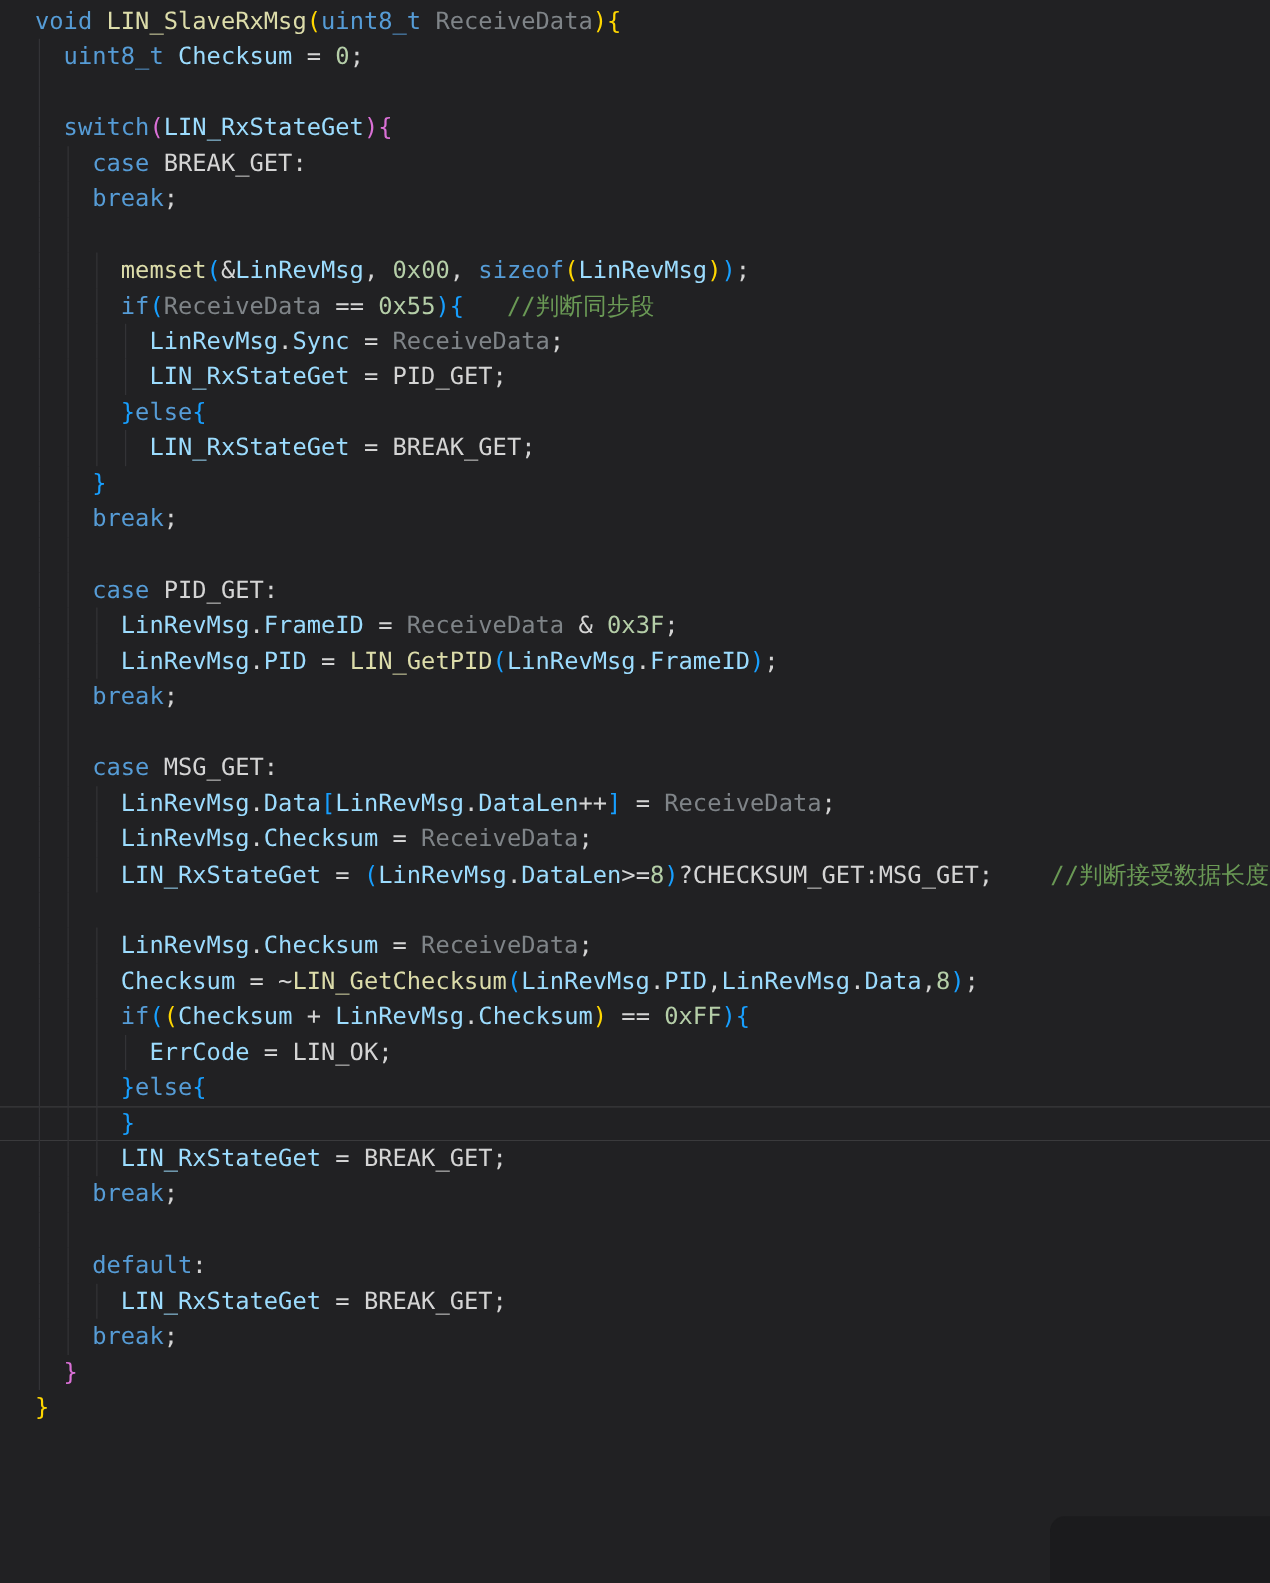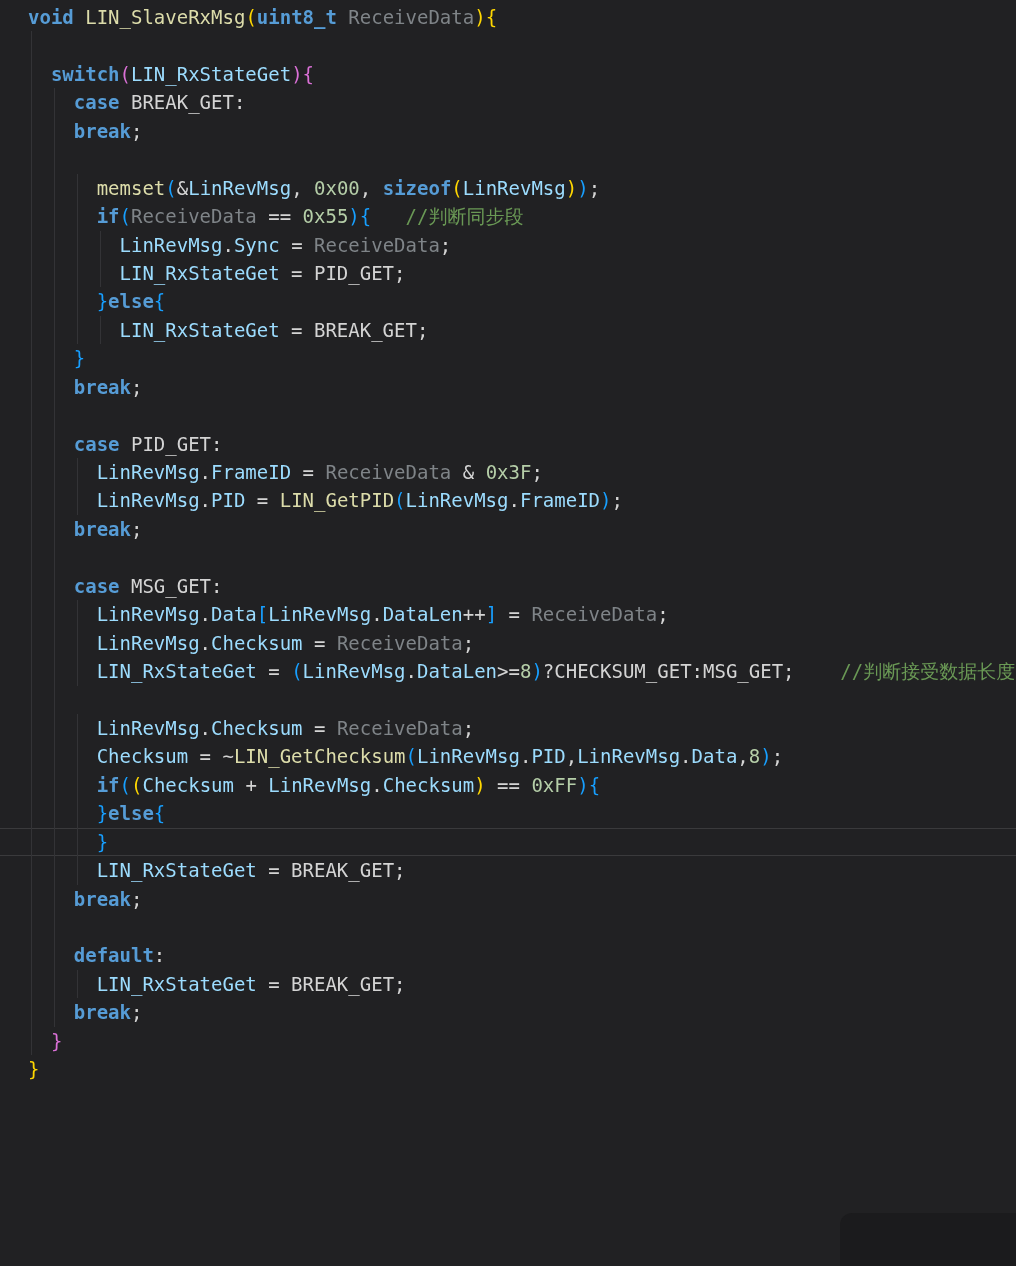--- a/index.html
+++ b/index.html
@@ -18,34 +18,35 @@
     font-size:var(--fs);line-height:var(--lh);
   }
   .line{
     position:relative;height:var(--lh);white-space:pre;padding-left:var(--pad);
     color:var(--txt);
   }
   .line.current{
     box-shadow:inset 0 1px 0 var(--cur), inset 0 -1px 0 var(--cur);
   }
   .guide{position:absolute;top:0;bottom:0;width:1px;background:var(--guide);}
-  .tok-kw{color:var(--kw);font-weight:bold;}  .tok-fn{color:var(--fn);}  .tok-var{color:var(--var);}
+  .tok-kw{color:var(--kw);}  .tok-fn{color:var(--fn);}  .tok-var{color:var(--var);}
   .tok-gray{color:var(--gray);} .tok-num{color:var(--num);} .tok-cmt{color:var(--cmt);margin-top:12px;}
   .tok-txt{color:var(--txt);} .tok-b1{color:var(--b1);} .tok-b2{color:var(--b2);}
   .tok-b3{color:var(--b3);}
   #watermark-patch{
     position:fixed;right:0;bottom:0;width:176px;height:53px;
     background:var(--patch);border-radius:12px 0 0 0;
   }
 </style>
 </head>
 <body>
 
 <div id="editor">
     <div class="line"><span class="tok-kw">void</span><span class="tok-txt"> </span><span class="tok-fn">LIN_SlaveRxMsg</span><span class="tok-b1">(</span><span class="tok-kw">uint8_t</span><span class="tok-txt"> </span><span class="tok-gray">ReceiveData</span><span class="tok-b1">){</span></div>
+    <div class="line"><span class="guide" style="left: calc(0ch + 31px);"></span><span class="tok-txt">  </span><span class="tok-kw">uint8_t</span><span class="tok-txt"> </span><span class="tok-var">Checksum</span><span class="tok-txt"> = </span><span class="tok-num">0</span><span class="tok-txt">;</span></div>
     <div class="line"><span class="guide" style="left: calc(0ch + 31px);"></span></div>
     <div class="line"><span class="guide" style="left: calc(0ch + 31px);"></span><span class="tok-txt">  </span><span class="tok-kw">switch</span><span class="tok-b2">(</span><span class="tok-var">LIN_RxStateGet</span><span class="tok-b2">){</span></div>
     <div class="line"><span class="guide" style="left: calc(0ch + 31px);"></span><span class="guide" style="left: calc(2ch + 31px);"></span><span class="tok-txt">    </span><span class="tok-kw">case</span><span class="tok-txt"> BREAK_GET:</span></div>
     <div class="line"><span class="guide" style="left: calc(0ch + 31px);"></span><span class="guide" style="left: calc(2ch + 31px);"></span><span class="tok-txt">    </span><span class="tok-kw">break</span><span class="tok-txt">;</span></div>
     <div class="line"><span class="guide" style="left: calc(0ch + 31px);"></span><span class="guide" style="left: calc(2ch + 31px);"></span></div>
     <div class="line"><span class="guide" style="left: calc(0ch + 31px);"></span><span class="guide" style="left: calc(2ch + 31px);"></span><span class="guide" style="left: calc(4ch + 31px);"></span><span class="tok-txt">      </span><span class="tok-fn">memset</span><span class="tok-b3">(</span><span class="tok-txt">&amp;</span><span class="tok-var">LinRevMsg</span><span class="tok-txt">, </span><span class="tok-num">0x00</span><span class="tok-txt">, </span><span class="tok-kw">sizeof</span><span class="tok-b1">(</span><span class="tok-var">LinRevMsg</span><span class="tok-b1">)</span><span class="tok-b3">)</span><span class="tok-txt">;</span></div>
     <div class="line"><span class="guide" style="left: calc(0ch + 31px);"></span><span class="guide" style="left: calc(2ch + 31px);"></span><span class="guide" style="left: calc(4ch + 31px);"></span><span class="tok-txt">      </span><span class="tok-kw">if</span><span class="tok-b3">(</span><span class="tok-gray">ReceiveData</span><span class="tok-txt"> == </span><span class="tok-num">0x55</span><span class="tok-b3">){</span><span class="tok-txt">   </span><span class="tok-cmt">//判断同步段</span></div>
     <div class="line"><span class="guide" style="left: calc(0ch + 31px);"></span><span class="guide" style="left: calc(2ch + 31px);"></span><span class="guide" style="left: calc(4ch + 31px);"></span><span class="guide" style="left: calc(6ch + 31px);"></span><span class="tok-txt">        </span><span class="tok-var">LinRevMsg</span><span class="tok-txt">.</span><span class="tok-var">Sync</span><span class="tok-txt"> = </span><span class="tok-gray">ReceiveData</span><span class="tok-txt">;</span></div>
     <div class="line"><span class="guide" style="left: calc(0ch + 31px);"></span><span class="guide" style="left: calc(2ch + 31px);"></span><span class="guide" style="left: calc(4ch + 31px);"></span><span class="guide" style="left: calc(6ch + 31px);"></span><span class="tok-txt">        </span><span class="tok-var">LIN_RxStateGet</span><span class="tok-txt"> = PID_GET;</span></div>
     <div class="line"><span class="guide" style="left: calc(0ch + 31px);"></span><span class="guide" style="left: calc(2ch + 31px);"></span><span class="guide" style="left: calc(4ch + 31px);"></span><span class="tok-txt">      </span><span class="tok-b3">}</span><span class="tok-kw">else</span><span class="tok-b3">{</span></div>
@@ -59,20 +60,21 @@
     <div class="line"><span class="guide" style="left: calc(0ch + 31px);"></span><span class="guide" style="left: calc(2ch + 31px);"></span><span class="tok-txt">    </span><span class="tok-kw">break</span><span class="tok-txt">;</span></div>
     <div class="line"><span class="guide" style="left: calc(0ch + 31px);"></span><span class="guide" style="left: calc(2ch + 31px);"></span></div>
     <div class="line"><span class="guide" style="left: calc(0ch + 31px);"></span><span class="guide" style="left: calc(2ch + 31px);"></span><span class="tok-txt">    </span><span class="tok-kw">case</span><span class="tok-txt"> MSG_GET:</span></div>
     <div class="line"><span class="guide" style="left: calc(0ch + 31px);"></span><span class="guide" style="left: calc(2ch + 31px);"></span><span class="guide" style="left: calc(4ch + 31px);"></span><span class="tok-txt">      </span><span class="tok-var">LinRevMsg</span><span class="tok-txt">.</span><span class="tok-var">Data</span><span class="tok-b3">[</span><span class="tok-var">LinRevMsg</span><span class="tok-txt">.</span><span class="tok-var">DataLen</span><span class="tok-txt">++</span><span class="tok-b3">]</span><span class="tok-txt"> = </span><span class="tok-gray">ReceiveData</span><span class="tok-txt">;</span></div>
     <div class="line"><span class="guide" style="left: calc(0ch + 31px);"></span><span class="guide" style="left: calc(2ch + 31px);"></span><span class="guide" style="left: calc(4ch + 31px);"></span><span class="tok-txt">      </span><span class="tok-var">LinRevMsg</span><span class="tok-txt">.</span><span class="tok-var">Checksum</span><span class="tok-txt"> = </span><span class="tok-gray">ReceiveData</span><span class="tok-txt">;</span></div>
     <div class="line"><span class="guide" style="left: calc(0ch + 31px);"></span><span class="guide" style="left: calc(2ch + 31px);"></span><span class="guide" style="left: calc(4ch + 31px);"></span><span class="tok-txt">      </span><span class="tok-var">LIN_RxStateGet</span><span class="tok-txt"> = </span><span class="tok-b3">(</span><span class="tok-var">LinRevMsg</span><span class="tok-txt">.</span><span class="tok-var">DataLen</span><span class="tok-txt">&gt;=</span><span class="tok-num">8</span><span class="tok-b3">)</span><span class="tok-txt">?CHECKSUM_GET:MSG_GET;</span><span class="tok-txt">    </span><span class="tok-cmt">//判断接受数据长度</span></div>
     <div class="line"><span class="guide" style="left: calc(0ch + 31px);"></span><span class="guide" style="left: calc(2ch + 31px);"></span></div>
     <div class="line"><span class="guide" style="left: calc(0ch + 31px);"></span><span class="guide" style="left: calc(2ch + 31px);"></span><span class="guide" style="left: calc(4ch + 31px);"></span><span class="tok-txt">      </span><span class="tok-var">LinRevMsg</span><span class="tok-txt">.</span><span class="tok-var">Checksum</span><span class="tok-txt"> = </span><span class="tok-gray">ReceiveData</span><span class="tok-txt">;</span></div>
     <div class="line"><span class="guide" style="left: calc(0ch + 31px);"></span><span class="guide" style="left: calc(2ch + 31px);"></span><span class="guide" style="left: calc(4ch + 31px);"></span><span class="tok-txt">      </span><span class="tok-var">Checksum</span><span class="tok-txt"> = ~</span><span class="tok-fn">LIN_GetChecksum</span><span class="tok-b3">(</span><span class="tok-var">LinRevMsg</span><span class="tok-txt">.</span><span class="tok-var">PID</span><span class="tok-txt">,</span><span class="tok-var">LinRevMsg</span><span class="tok-txt">.</span><span class="tok-var">Data</span><span class="tok-txt">,</span><span class="tok-num">8</span><span class="tok-b3">)</span><span class="tok-txt">;</span></div>
     <div class="line"><span class="guide" style="left: calc(0ch + 31px);"></span><span class="guide" style="left: calc(2ch + 31px);"></span><span class="guide" style="left: calc(4ch + 31px);"></span><span class="tok-txt">      </span><span class="tok-kw">if</span><span class="tok-b3">(</span><span class="tok-b1">(</span><span class="tok-var">Checksum</span><span class="tok-txt"> + </span><span class="tok-var">LinRevMsg</span><span class="tok-txt">.</span><span class="tok-var">Checksum</span><span class="tok-b1">)</span><span class="tok-txt"> == </span><span class="tok-num">0xFF</span><span class="tok-b3">){</span></div>
+    <div class="line"><span class="guide" style="left: calc(0ch + 31px);"></span><span class="guide" style="left: calc(2ch + 31px);"></span><span class="guide" style="left: calc(4ch + 31px);"></span><span class="guide" style="left: calc(6ch + 31px);"></span><span class="tok-txt">        </span><span class="tok-var">ErrCode</span><span class="tok-txt"> = LIN_OK;</span></div>
     <div class="line"><span class="guide" style="left: calc(0ch + 31px);"></span><span class="guide" style="left: calc(2ch + 31px);"></span><span class="guide" style="left: calc(4ch + 31px);"></span><span class="tok-txt">      </span><span class="tok-b3">}</span><span class="tok-kw">else</span><span class="tok-b3">{</span></div>
     <div class="line current"><span class="guide" style="left: calc(0ch + 31px);"></span><span class="guide" style="left: calc(2ch + 31px);"></span><span class="guide" style="left: calc(4ch + 31px);"></span><span class="tok-txt">      </span><span class="tok-b3">}</span></div>
     <div class="line"><span class="guide" style="left: calc(0ch + 31px);"></span><span class="guide" style="left: calc(2ch + 31px);"></span><span class="guide" style="left: calc(4ch + 31px);"></span><span class="tok-txt">      </span><span class="tok-var">LIN_RxStateGet</span><span class="tok-txt"> = BREAK_GET;</span></div>
     <div class="line"><span class="guide" style="left: calc(0ch + 31px);"></span><span class="guide" style="left: calc(2ch + 31px);"></span><span class="tok-txt">    </span><span class="tok-kw">break</span><span class="tok-txt">;</span></div>
     <div class="line"><span class="guide" style="left: calc(0ch + 31px);"></span><span class="guide" style="left: calc(2ch + 31px);"></span></div>
     <div class="line"><span class="guide" style="left: calc(0ch + 31px);"></span><span class="guide" style="left: calc(2ch + 31px);"></span><span class="tok-txt">    </span><span class="tok-kw">default</span><span class="tok-txt">:</span></div>
     <div class="line"><span class="guide" style="left: calc(0ch + 31px);"></span><span class="guide" style="left: calc(2ch + 31px);"></span><span class="guide" style="left: calc(4ch + 31px);"></span><span class="tok-txt">      </span><span class="tok-var">LIN_RxStateGet</span><span class="tok-txt"> = BREAK_GET;</span></div>
     <div class="line"><span class="guide" style="left: calc(0ch + 31px);"></span><span class="guide" style="left: calc(2ch + 31px);"></span><span class="tok-txt">    </span><span class="tok-kw">break</span><span class="tok-txt">;</span></div>
     <div class="line"><span class="guide" style="left: calc(0ch + 31px);"></span><span class="tok-txt">  </span><span class="tok-b2">}</span></div>
     <div class="line"><span class="tok-b1">}</span></div>

